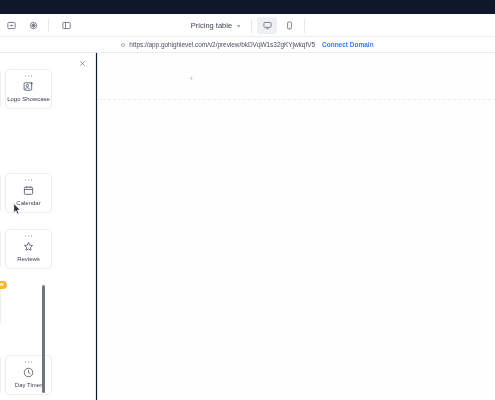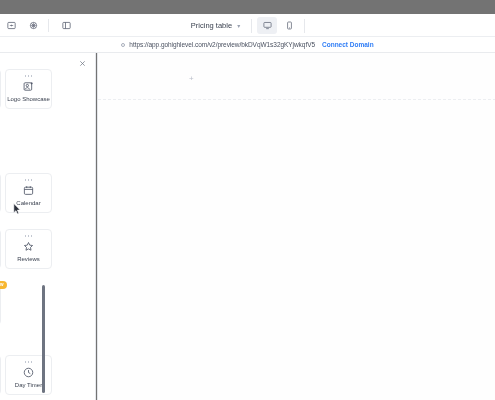--- a/index.html
+++ b/index.html
@@ -3,21 +3,21 @@
 <meta charset="utf-8">
 <style>
   * { box-sizing: border-box; margin: 0; padding: 0; }
   html, body {
     width: 495px; height: 400px;
     overflow: hidden;
     background: #ffffff;
     font-family: "Liberation Sans", sans-serif;
     -webkit-font-smoothing: antialiased;
   }
-  #app { position: relative; width: 495px; height: 400px; background: #737373; }
+  #app { position: relative; width: 495px; height: 400px; background: #0f172a; }
 
   
   .toolbar {
     position: absolute; left: 0; top: 14px; width: 495px; height: 23px;
     background: #ffffff;
     border-bottom: 1px solid #eceef1;
   }
   .tb-left { position: absolute; left: 0; top: 0; height: 23px; display: flex; align-items: center; }
   .tb-btn {
     width: 22px; height: 22px;

